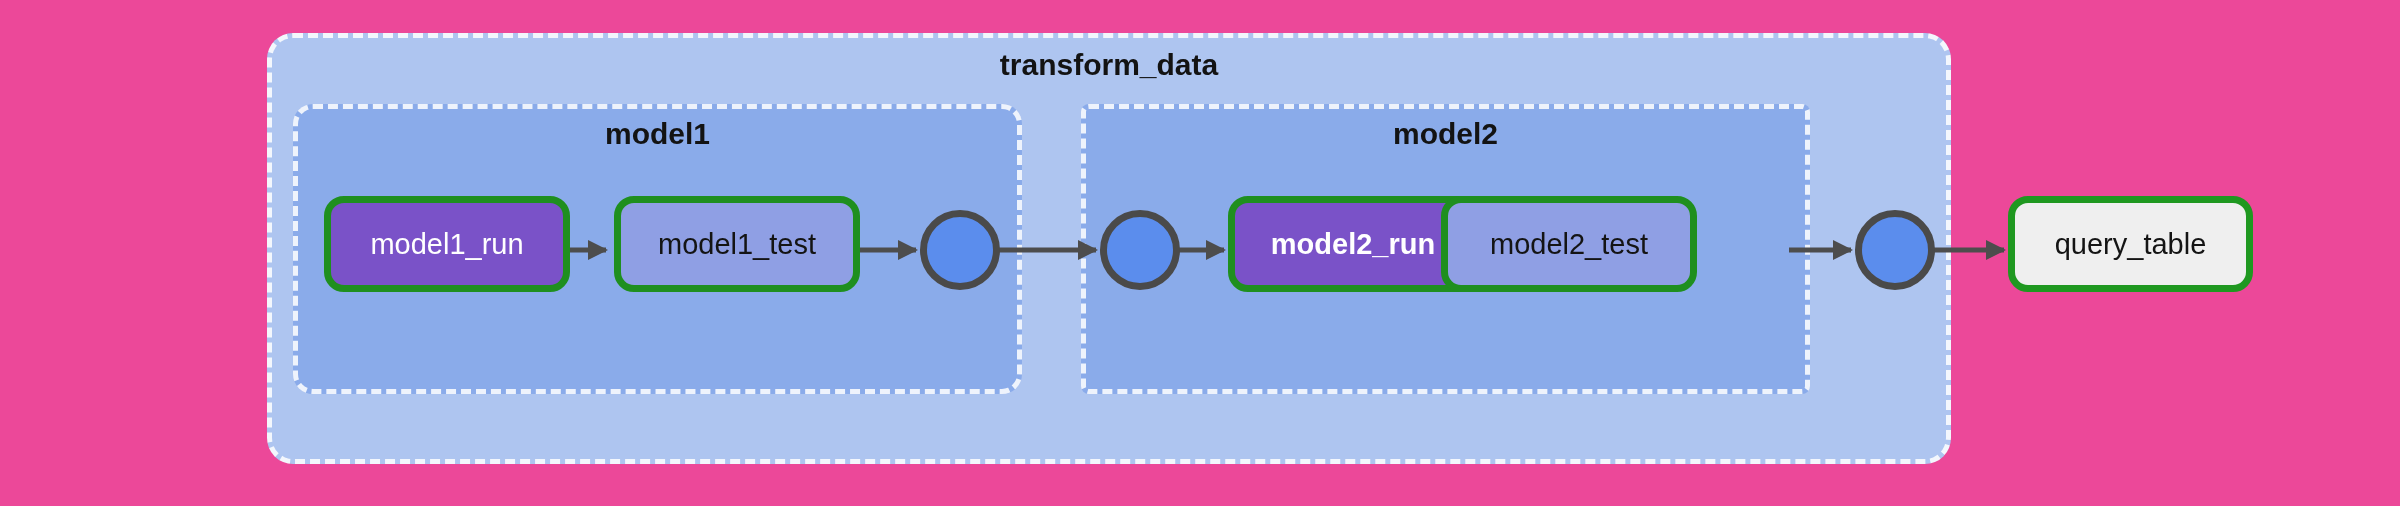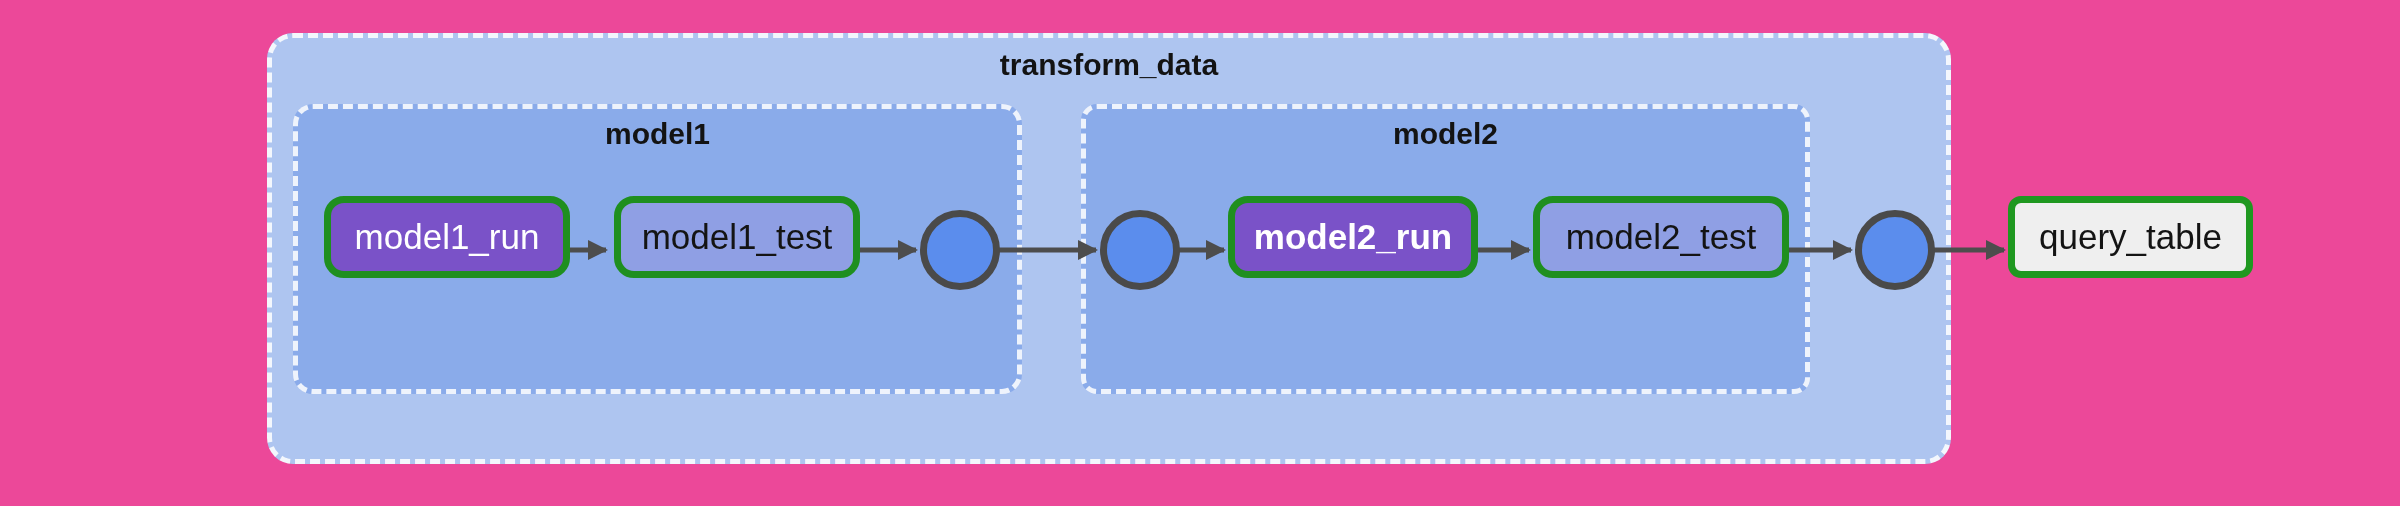--- a/index.html
+++ b/index.html
@@ -35,21 +35,21 @@
   }
   #g-model1 {
     left: 293px; top: 104px;
     width: 729px; height: 290px;
     border-radius: 20px;
     padding-top: 8px;
   }
   #g-model2 {
     left: 1081px; top: 104px;
     width: 729px; height: 290px;
-    border-radius: 16px;
+    border-radius: 8px;
     padding-top: 8px;
   }
   
   svg.edges {
     position: absolute;
     left: 0; top: 0;
     width: 2400px; height: 506px;
   }
   .edge { stroke: #4d4d4d; stroke-width: 5; }
   
@@ -61,32 +61,32 @@
     border: 7px solid #4a4a4a;
     border-radius: 50%;
   }
   #j-model1 { left: 920px; }
   #j-model2 { left: 1100px; }
   #j-transform { left: 1855px; }
   
   .task {
     position: absolute;
     box-sizing: border-box;
-    top: 196px; height: 82px;
+    top: 196px; height: 96px;
     border: 7px solid #1f8f1f;
     border-radius: 20px;
     display: flex;
     align-items: center;
     justify-content: center;
-    font-size: 35px;
+    font-size: 29px;
   }
   #t-model1-run  { left: 324px;  width: 246px; }
   #t-model1-test { left: 614px;  width: 246px; }
   #t-model2-run  { left: 1228px; width: 250px; }
-  #t-model2-test { left: 1533px; width: 256px; }
+  #t-model2-test { left: 1441px; width: 256px; }
   #t-query-table { left: 2008px; width: 245px; }
   .task-label { pointer-events: none; }
 </style>
 </head>
 <body>
 
 <div class="canvas" style="background-color: #ec4899;">
 
   <div class="group" id="g-transform" style="background-color: rgb(174, 197, 240);">
     <span class="group-title">transform_data</span>
@@ -130,17 +130,17 @@
   </div>
 
   <div class="task" id="t-model2-run" style="background-color: rgb(122, 82, 200); color: rgb(255, 255, 255); border-color: rgb(31, 143, 31); font-weight: bold;">
     <span class="task-label">model2_run</span>
   </div>
 
   <div class="task" id="t-model2-test" style="background-color: rgb(143, 159, 228); color: rgb(20, 20, 20); border-color: rgb(31, 143, 31);">
     <span class="task-label">model2_test</span>
   </div>
 
-  <div class="task" id="t-query-table" style="background-color: rgb(239, 239, 239); color: rgb(20, 20, 20); border-color: rgb(31, 152, 32); border-radius: 13px;">
+  <div class="task" id="t-query-table" style="background-color: rgb(239, 239, 239); color: rgb(20, 20, 20); border-color: rgb(31, 152, 32);">
     <span class="task-label">query_table</span>
   </div>
 
 </div>
 
 </body></html>

